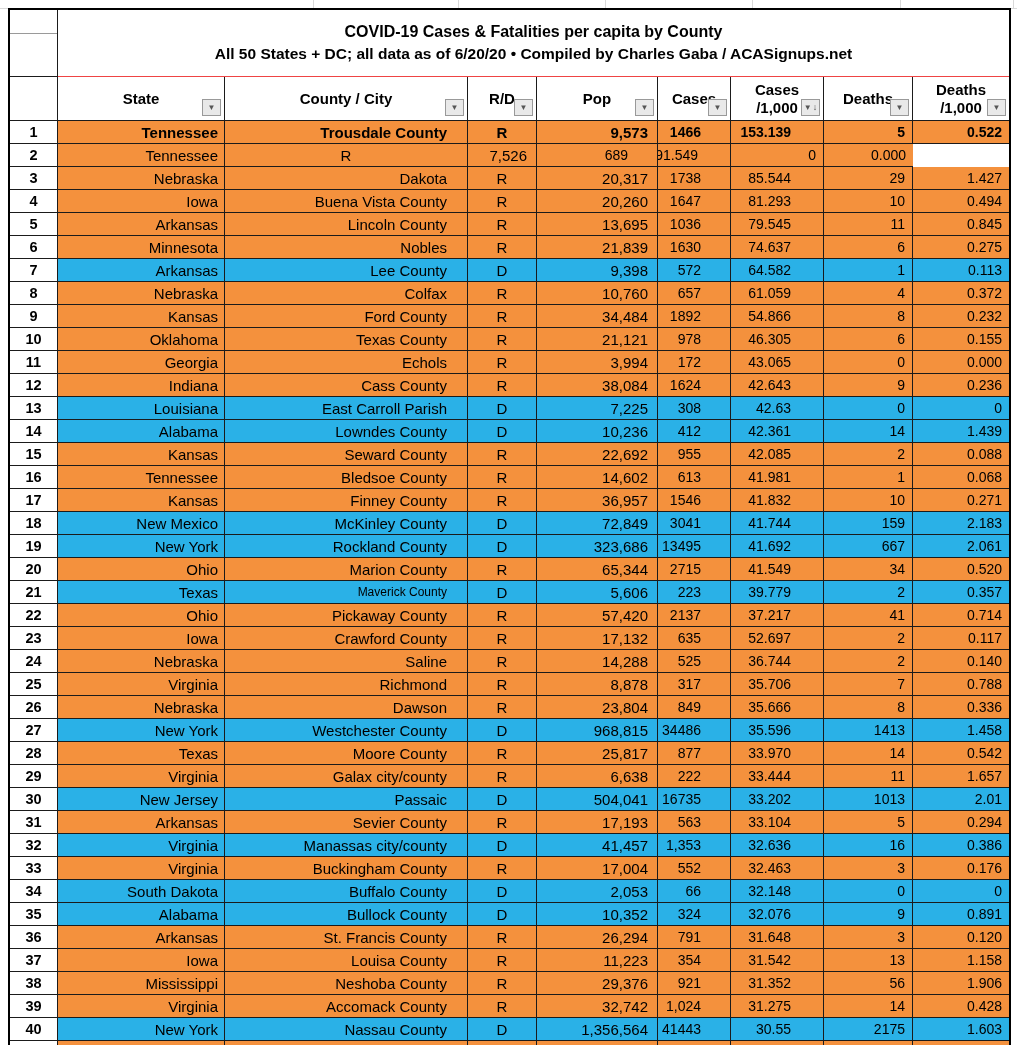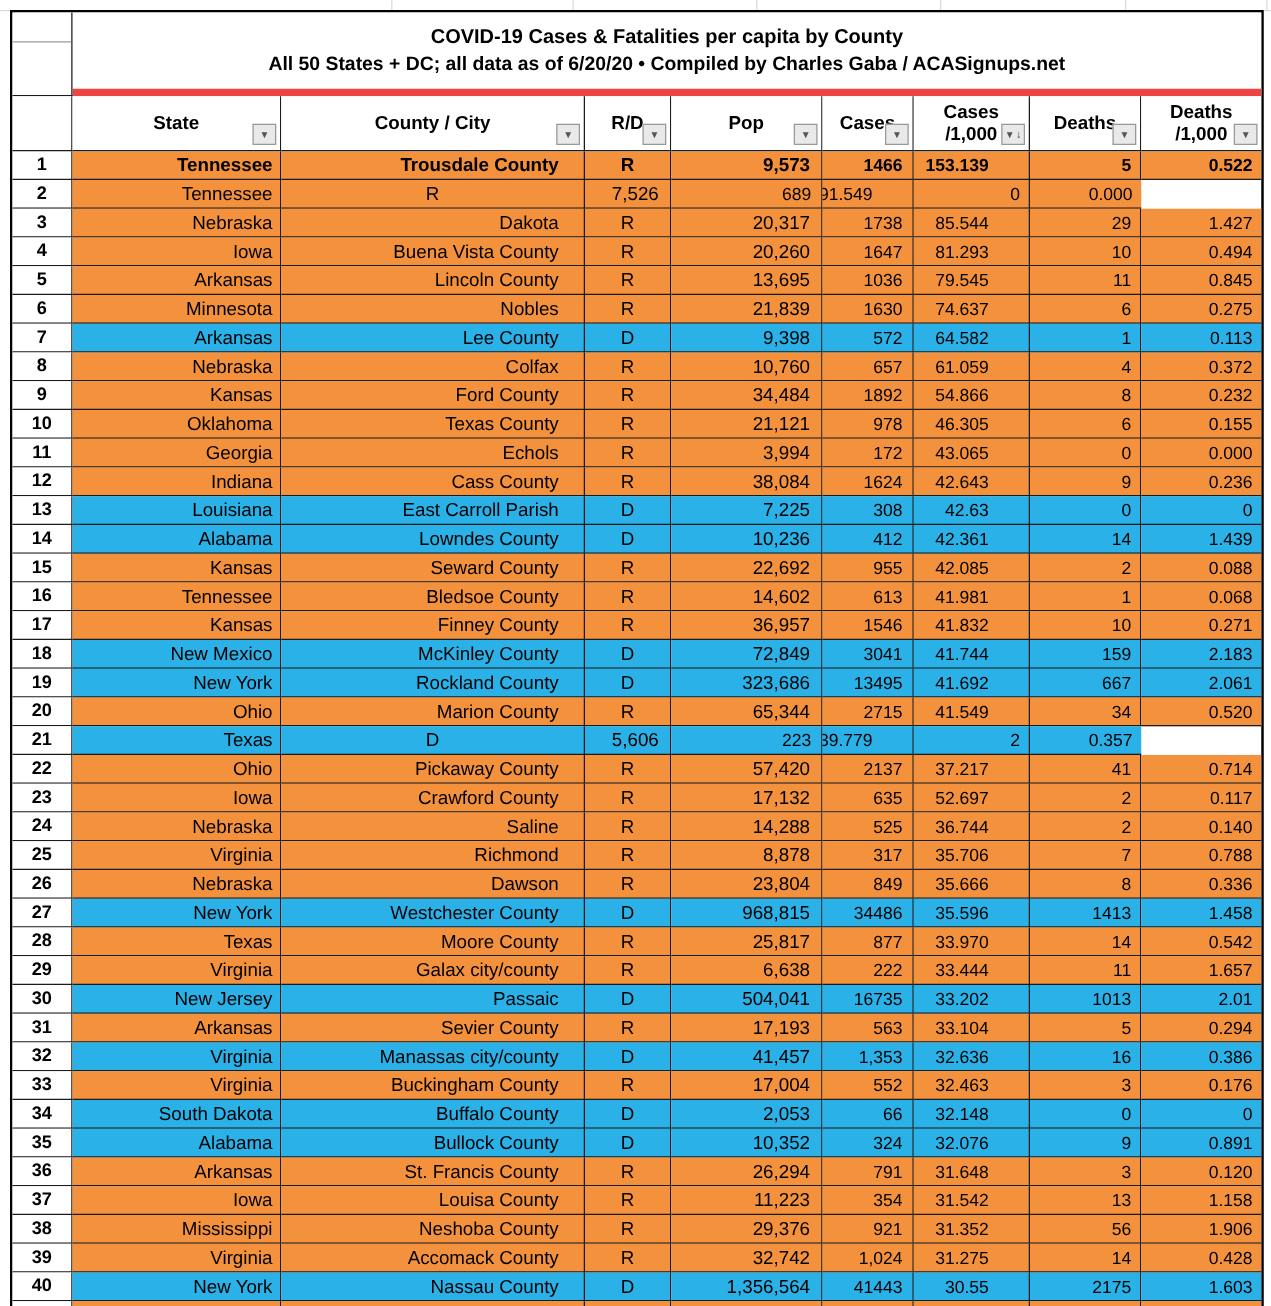--- a/index.html
+++ b/index.html
@@ -44,21 +44,21 @@
   
   #title-row { height:67px; display:grid; grid-template-columns:48px 951px; }
   #title-left {
     box-sizing:border-box;
     border-right:1px solid #1b1b1b; border-bottom:1px solid #1b1b1b;
     position:relative; background:#fff;
   }
   #title-left .split { position:absolute; left:0; right:0; top:23px; height:1px; background:#9a9a9a; }
   #title-cell {
     box-sizing:border-box;
-    border-bottom:6px solid #ef4444;
+    border-bottom:1px solid #ef4444;
     display:flex; flex-direction:column; justify-content:center; align-items:center;
     gap:4px; background:#fff;
   }
   #title-cell .t1 { font-weight:700; font-size:16px; }
   #title-cell .t2 { font-weight:700; font-size:15.5px; }
 
   
   #header-row { height:44px; }
   #header-row .cell {
     justify-content:center;
@@ -81,21 +81,21 @@
 
   
   .data-row { height:23px; }
   .data-row.rep .cell:not(.c-num) { background:var(--rep); }
   .data-row.dem .cell:not(.c-num) { background:var(--dem); }
   .c-num   { justify-content:center; font-weight:700; background:#fff; font-size:14.5px; }
   .c-state { justify-content:flex-end; padding-right:6px; }
   .c-county{ justify-content:flex-end; padding-right:20px; }
   .c-rd    { justify-content:center; }
   .c-pop   { justify-content:flex-end; padding-right:9px; }
-  .c-cases { justify-content:flex-end; padding-right:8px; font-size:14px; }
+  .c-cases { justify-content:flex-end; padding-right:29px; font-size:14px; }
   .c-c1000 { justify-content:flex-end; padding-right:32px; font-size:14px; }
   .c-deaths{ justify-content:flex-end; padding-right:7px; font-size:14px; }
   .c-d1000 { justify-content:flex-end; padding-right:7px; font-size:14px; }
 
   #data-rows .data-row:nth-child(1) .cell { font-weight:700; }
   #data-rows .data-row:nth-child(21) .c-county { font-size:12px; }
 
   
   #sliver-row { height:8px; }
   #sliver-row .cell { background:var(--rep); border-bottom:none; }
@@ -397,20 +397,21 @@
           <div class="cell c-rd">R</div>
           <div class="cell c-pop">65,344</div>
           <div class="cell c-cases">2715</div>
           <div class="cell c-c1000">41.549</div>
           <div class="cell c-deaths">34</div>
           <div class="cell c-d1000">0.520</div>
         </div>
         <div class="grid-row data-row dem">
           <div class="cell c-num">21</div>
           <div class="cell c-state">Texas</div>
+          <div class="cell c-county">Maverick County</div>
           <div class="cell c-rd">D</div>
           <div class="cell c-pop">5,606</div>
           <div class="cell c-cases">223</div>
           <div class="cell c-c1000">39.779</div>
           <div class="cell c-deaths">2</div>
           <div class="cell c-d1000">0.357</div>
         </div>
         <div class="grid-row data-row rep">
           <div class="cell c-num">22</div>
           <div class="cell c-state">Ohio</div>

